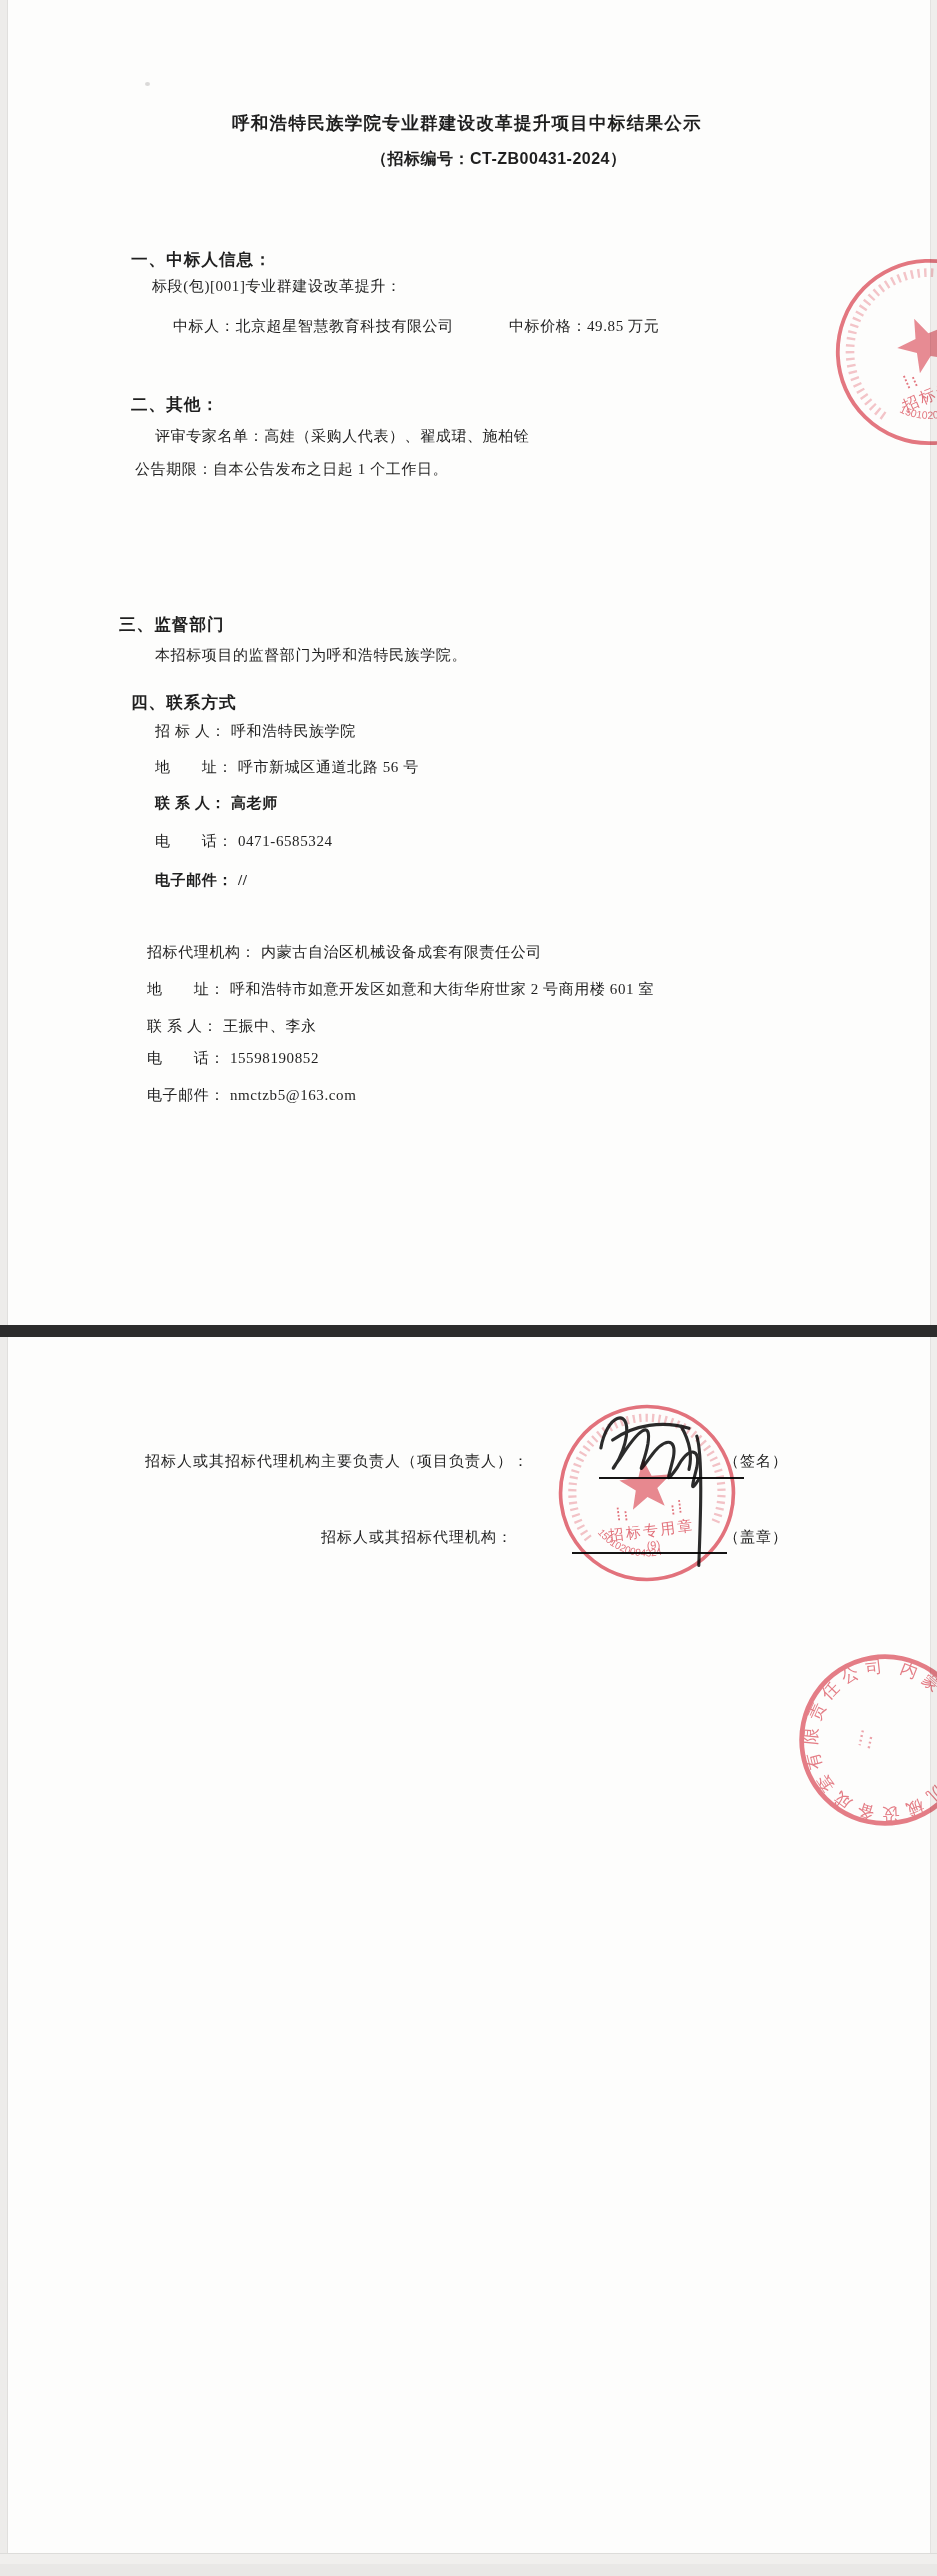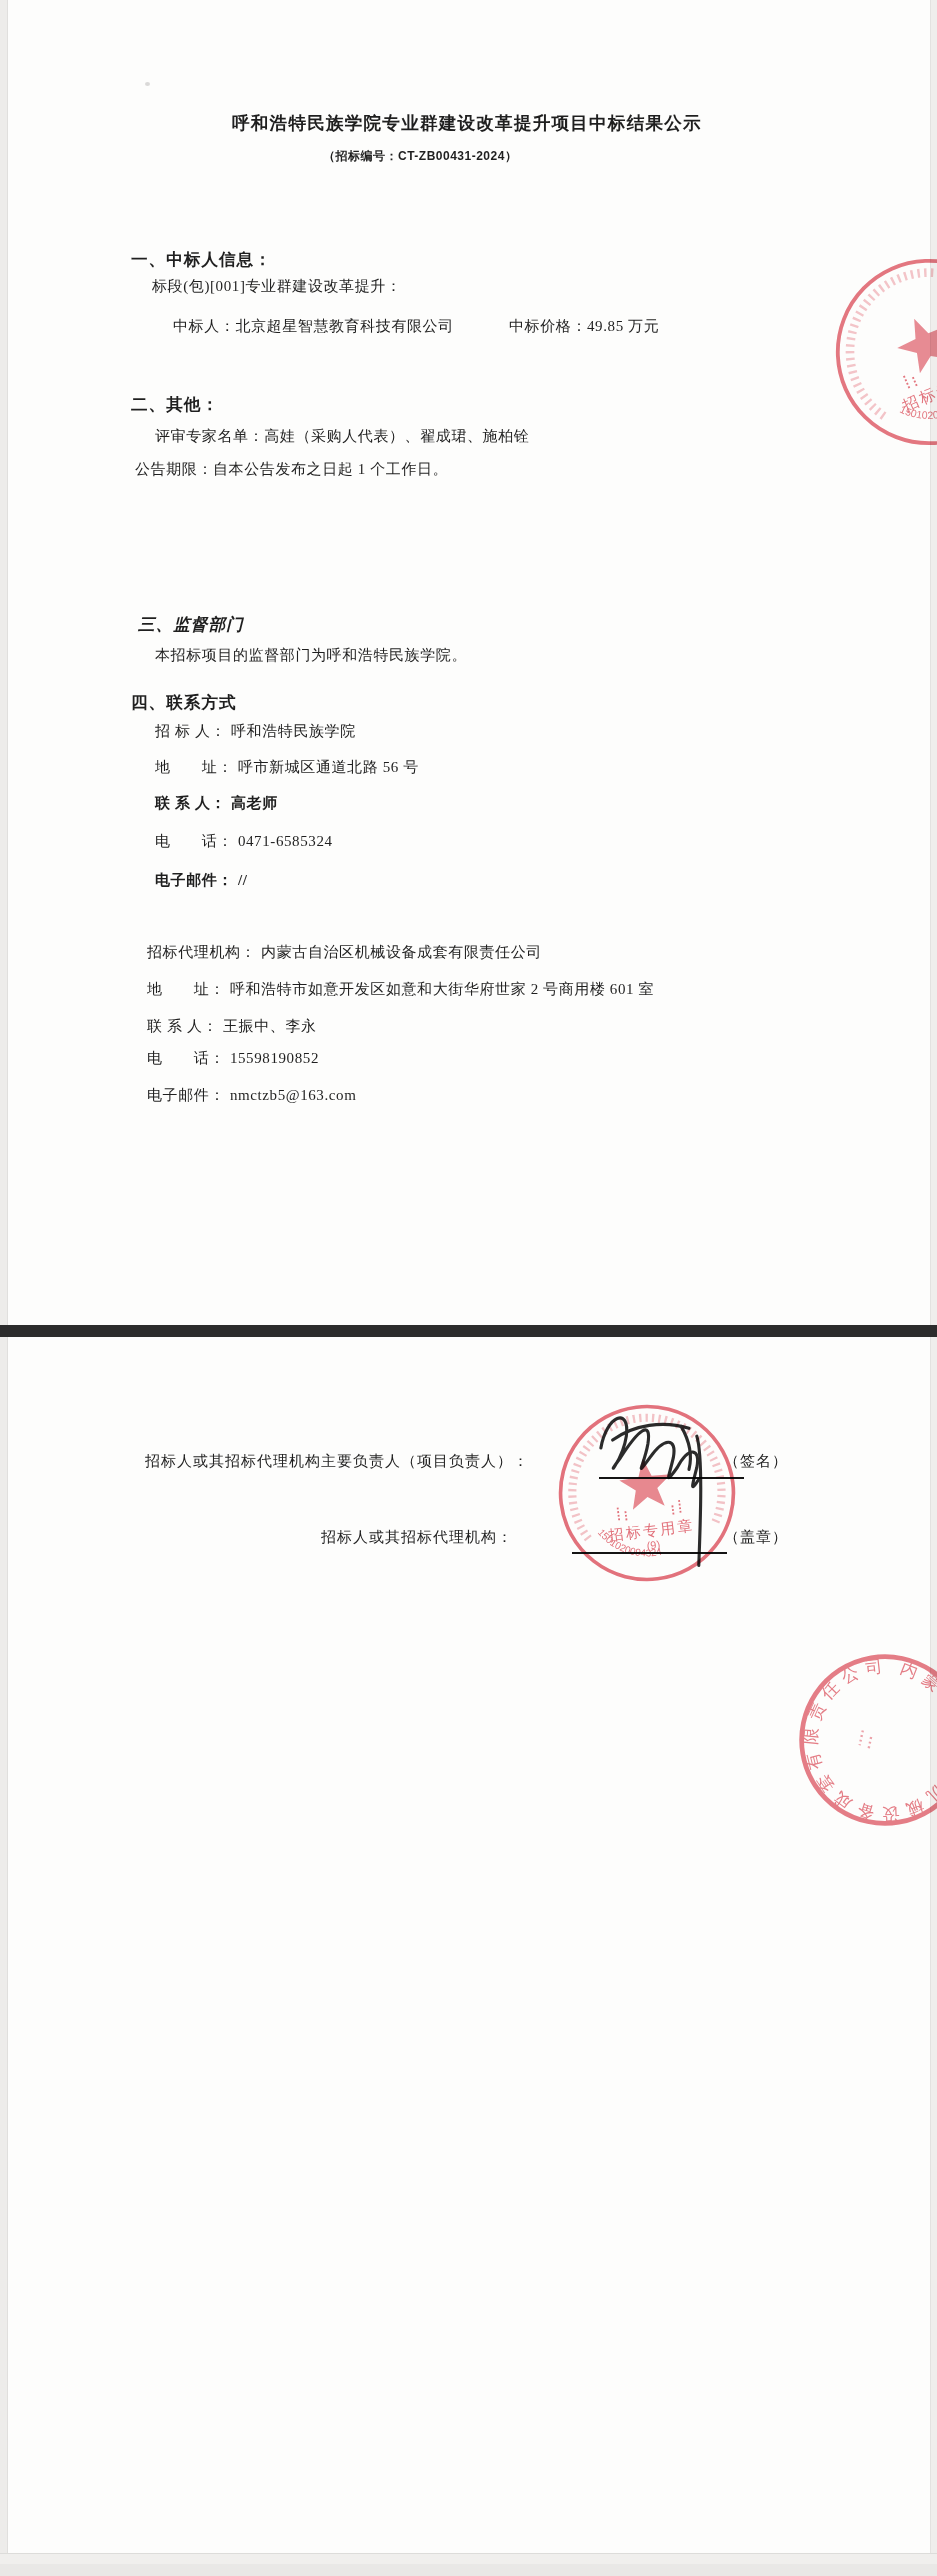--- a/index.html
+++ b/index.html
@@ -10,21 +10,21 @@
     color:#1f1f1f;
   }
   .edge-left{position:absolute;left:0;top:0;bottom:0;width:6.8px;background:#edecea;border-right:1px solid #e0dfdd;z-index:1;}
   .edge-right{position:absolute;right:0;top:0;bottom:0;width:5.9px;background:#efeeec;border-left:1px solid #e3e2e0;z-index:1;}
   .edge-bottom{position:absolute;left:0;right:0;top:2553px;height:23.5px;background:#f0efed;border-top:1px solid #dddcda;z-index:1;}
   .separator{position:absolute;left:0;right:0;top:1325px;height:11.7px;background:#2c2c2c;z-index:3;}
   .line{position:absolute;white-space:nowrap;z-index:2;line-height:1.25;}
   .hd{font-family:"Liberation Sans","DejaVu Sans",sans-serif;font-weight:700;font-size:16.6px;letter-spacing:1px;margin-top:8px;}
   .body15{font-size:15px;letter-spacing:0.6px;}
   .title{font-family:"Liberation Sans","DejaVu Sans",sans-serif;font-weight:700;font-size:17.6px;letter-spacing:1.2px;}
-  .subtitle{font-family:"Liberation Sans","DejaVu Sans",sans-serif;font-weight:700;font-size:12px;letter-spacing:0.5px;}
+  .subtitle{font-family:"Liberation Sans","DejaVu Sans",sans-serif;font-weight:700;font-size:16px;letter-spacing:0.5px;margin-left:48px;}
   .p2line{font-size:15px;letter-spacing:1px;}
   .val{margin-left:4.9px;}
   .underline{position:absolute;border-top:2px solid #141414;z-index:2;}
   .seal{position:absolute;z-index:4;mix-blend-mode:multiply;}
   .sig{position:absolute;z-index:5;mix-blend-mode:multiply;}
   .dot{position:absolute;width:4.9px;height:3.9px;border-radius:50%;background:#c7c6c4;opacity:.65;z-index:2;}
   .seal text{font-family:"Liberation Sans","DejaVu Sans",sans-serif;}
 </style>
 </head>
 <body>
@@ -45,21 +45,21 @@
     <span>中标人：</span><span>北京超星智慧教育科技有限公司</span>
   </div>
   <div class="line body15" style="left:509px;top:317px;">
     <span>中标价格：</span><span>49.85 万元</span>
   </div>
 
   <div class="line hd" style="left:131px;top:387px;">二、其他：</div>
   <div class="line body15" style="left:155px;top:427px;">评审专家名单：高娃（采购人代表）、翟成珺、施柏铨</div>
   <div class="line body15" style="left:135px;top:460px;">公告期限：自本公告发布之日起 1 个工作日。</div>
 
-  <div class="line hd" style="left:138px;top:607px;font-style:italic;">三、监督部门</div>
+  <div class="line hd" style="left:119px;top:607px;">三、监督部门</div>
   <div class="line body15" style="left:155px;top:646px;">本招标项目的监督部门为呼和浩特民族学院。</div>
 
   <div class="line hd" style="left:131px;top:685px;">四、联系方式</div>
 
   <div class="line body15" style="left:155px;top:722px;">
     <span>招 标 人：</span><span class="val">呼和浩特民族学院</span>
   </div>
   <div class="line body15" style="left:155px;top:758px;">
     <span>地　　址：</span><span class="val">呼市新城区通道北路 56 号</span>
   </div>

